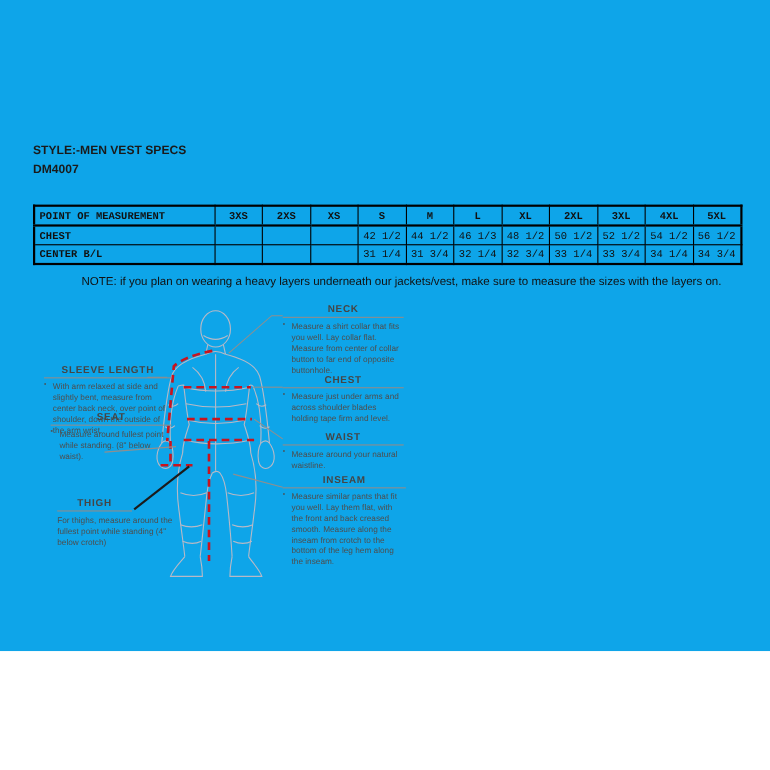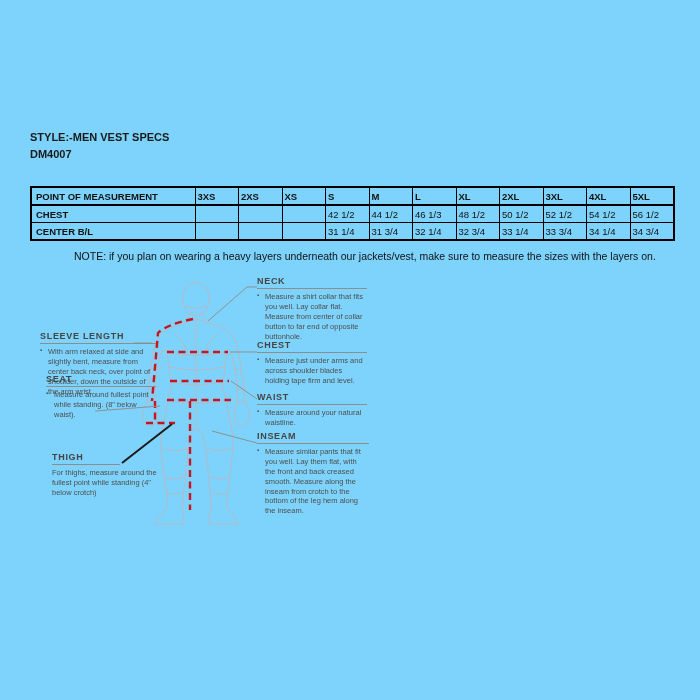--- a/index.html
+++ b/index.html
@@ -1,43 +1,44 @@
 <!DOCTYPE html>
 <html style="--measure_line: #c8141f; --figure_outline: #b7b9c6; --callout: #8f8f8f; --thigh_callout: #1b1b1b;"><head>
 <meta charset="utf-8">
 <style>
   html,body { margin:0; padding:0; background:#fff; }
   .page {
-    position:relative; width:700px; height:700px; background:#7dd3fc;
+    position:relative; width:700px; height:592px; background:#0ea5e9;
     font-family:"Liberation Sans", sans-serif; color:#111; overflow:hidden;
   }
   
   .doc-header { position:absolute; left:30px; top:129px; }
   .doc-header div { font-size:11px; font-weight:bold; line-height:17px; color:#1a1a1a; }
   
   .size-table {
     position:absolute; left:30px; top:186px; width:643px;
     border-collapse:collapse; table-layout:fixed;
     border:2px solid #000;
+    font-family:Liberation Mono, monospace;
   }
   .size-table td, .size-table th {
     border:1px solid #000; height:16px; font-size:9.5px; padding:0 2px;
-    text-align:left; vertical-align:middle; overflow:hidden; white-space:nowrap;
+    text-align:center; vertical-align:middle; overflow:hidden; white-space:nowrap;
   }
   .size-table th { font-weight:bold; }
   .size-table .rowlabel { text-align:left; font-weight:bold; padding-left:4px; }
   .size-table thead th { border-bottom:2px solid #000; }
   .size-table .colhead0 { text-align:left; padding-left:4px; }
   
   .note { position:absolute; left:30px; top:250px; width:640px; font-size:10.5px; font-weight:normal; color:#111;padding-left:44px; }
   
   .mg { position:absolute; }
   .mg h4 {
     margin:0 0 3px 0; font-size:9px; font-weight:bold; letter-spacing:0.7px;
-    color:#454545; border-bottom:1px solid #8d8d8d; padding-bottom:2px;
+    color:#454545; border-bottom:1px solid #8d8d8d; padding-bottom:2px;text-align:center;
   }
   .mg p {
     margin:0; font-size:7.5px; line-height:1.32; color:#4e4e4e; position:relative; padding-left:8px;
   }
   .mg p::before { content:"▪"; position:absolute; left:0; top:0; font-size:6px; color:#4e4e4e; }
   .mg p.no-bullet { padding-left:0; }
   .mg p.no-bullet::before { content:none; }
   .lg-sleeve { left:40px; top:331px; width:116px; }
   .lg-seat   { left:46px; top:374px; width:110px; }
   .lg-thigh  { left:52px; top:452px; width:118px; }

